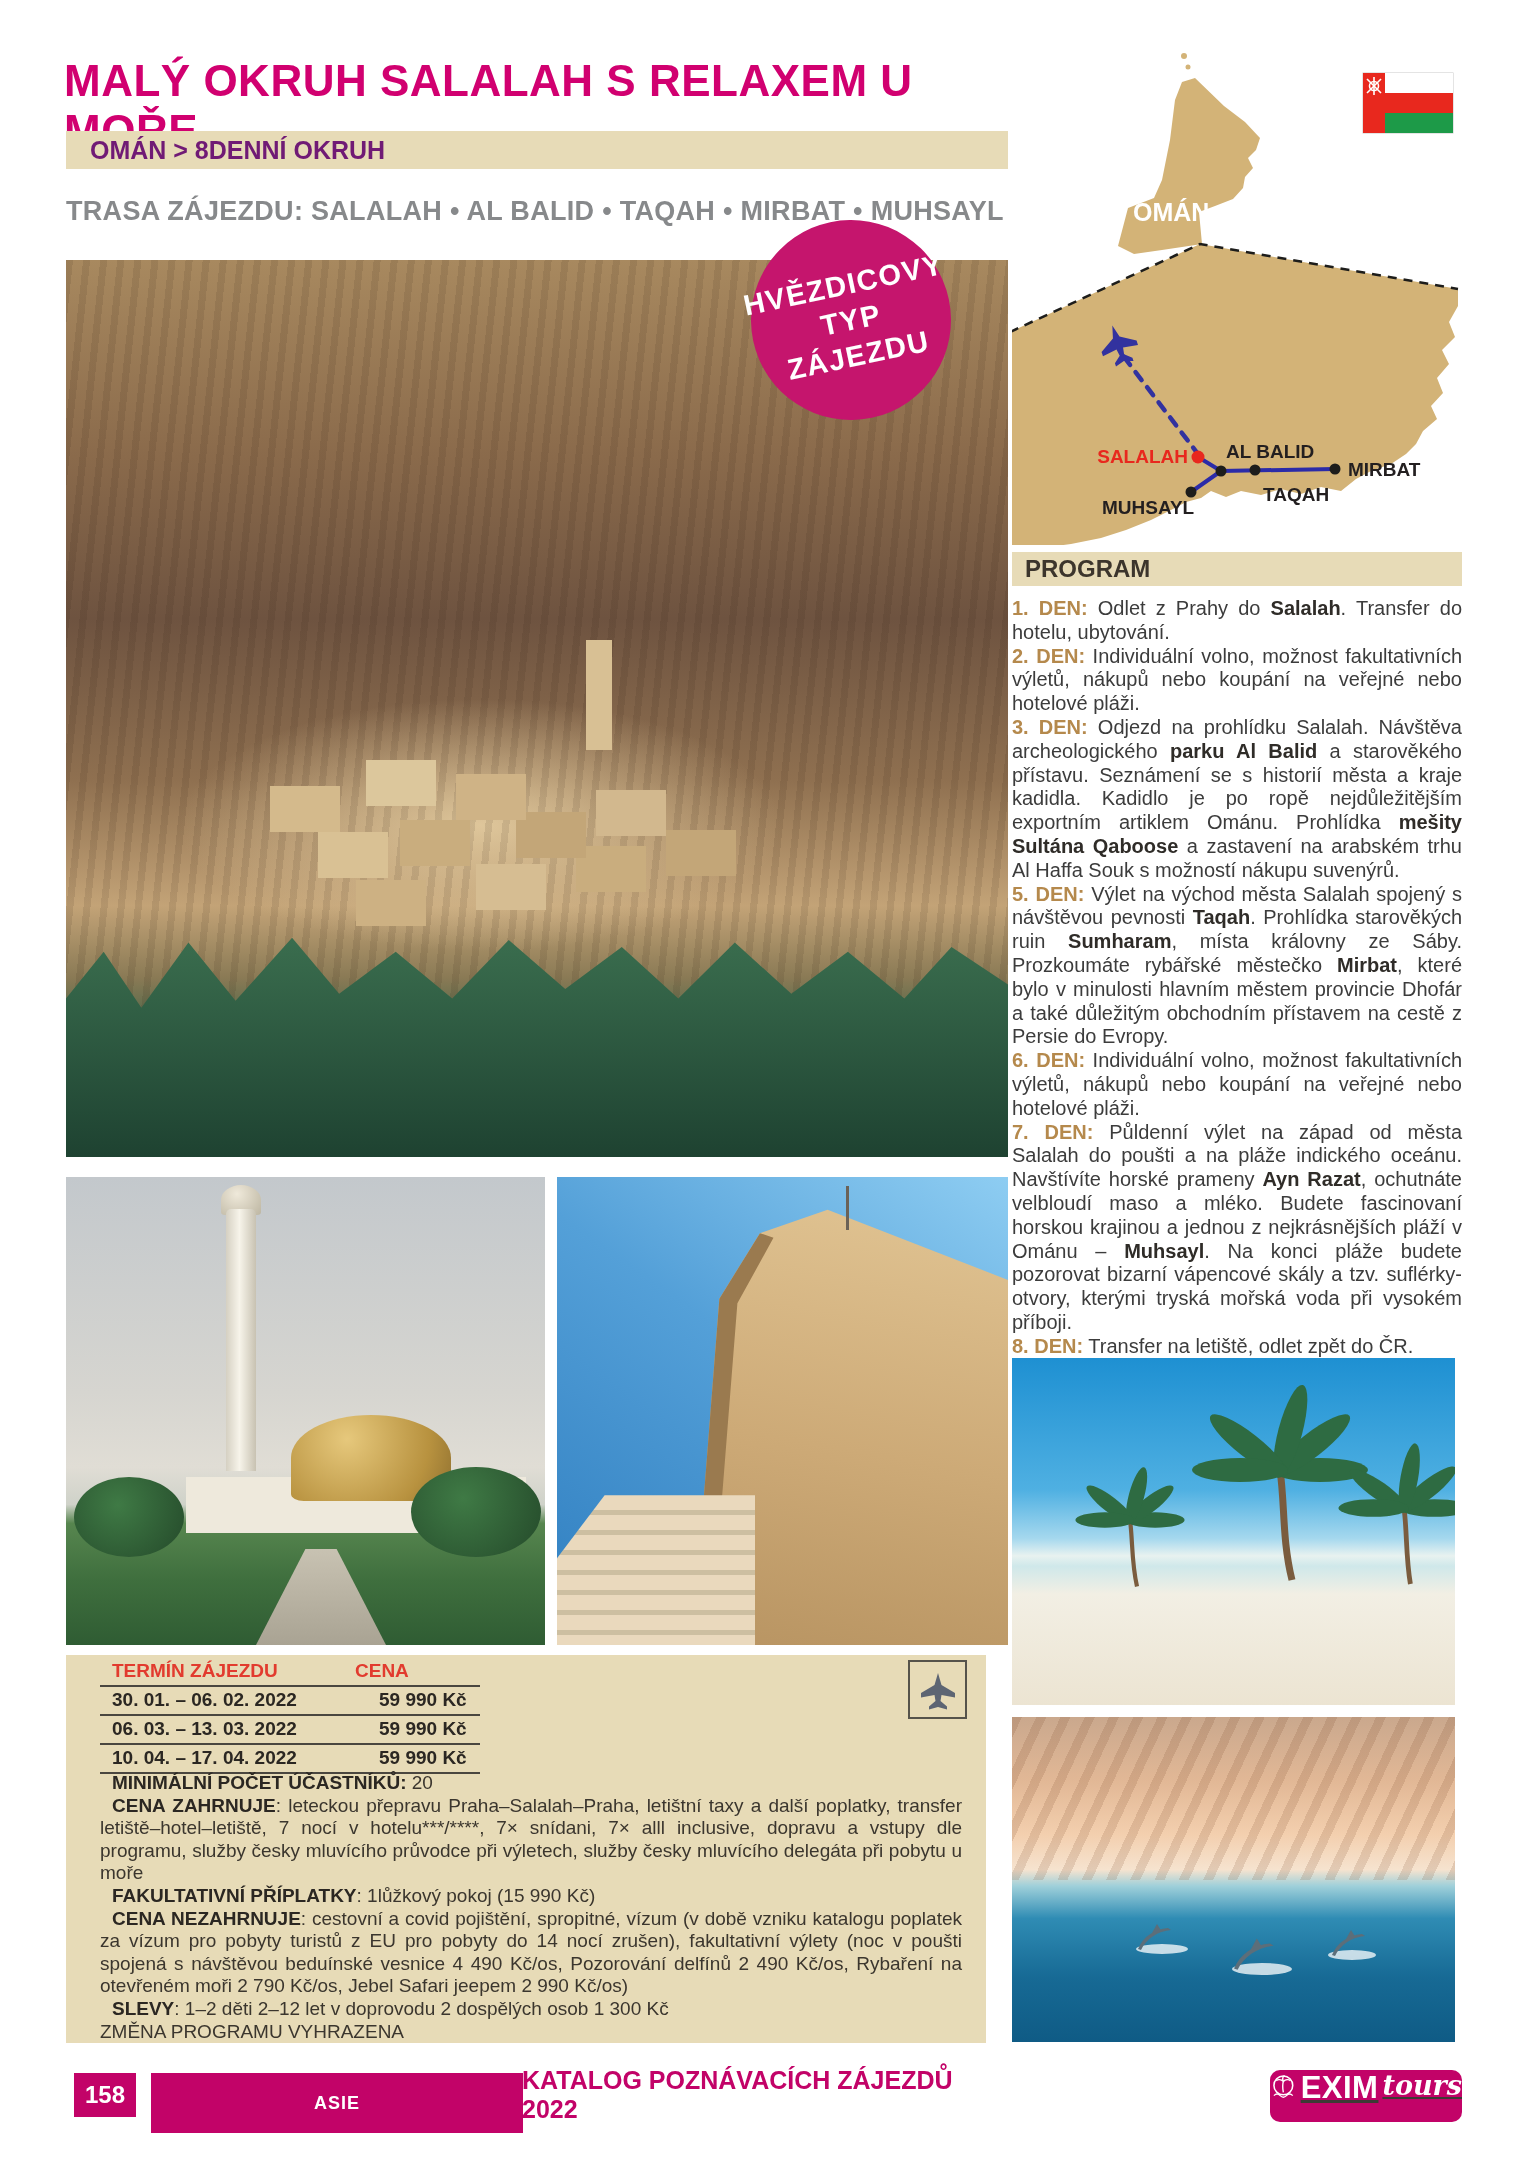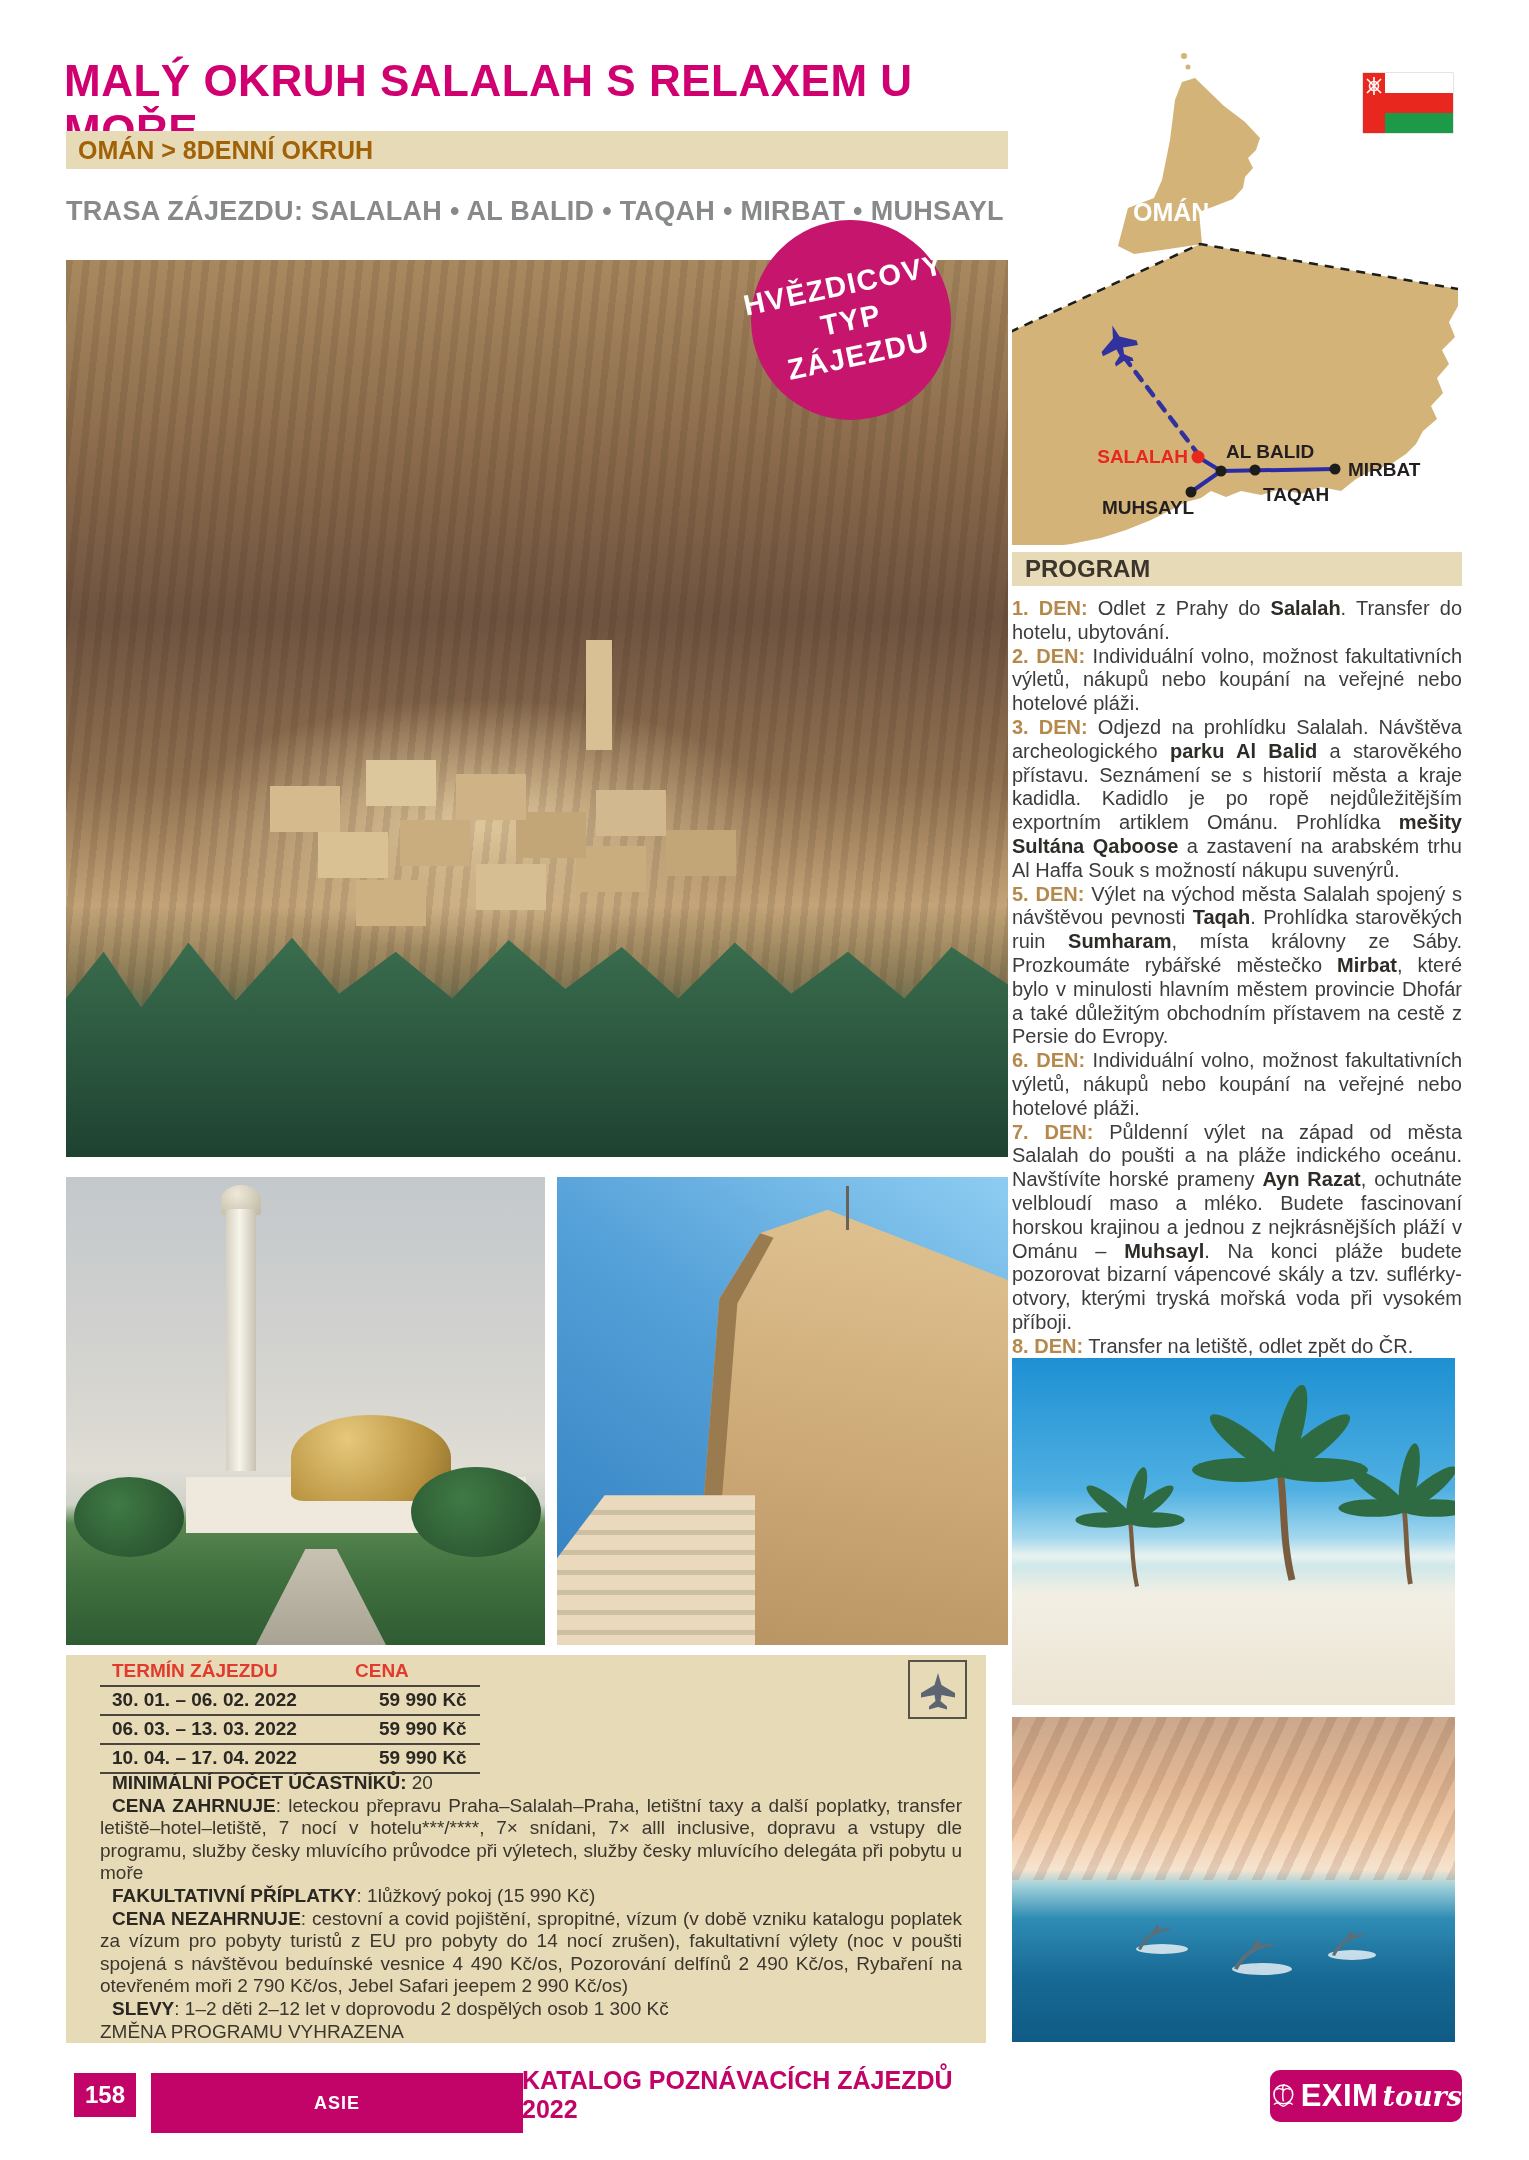--- a/index.html
+++ b/index.html
@@ -3,21 +3,21 @@
 <meta charset="utf-8">
 <style>
   html,body{margin:0;padding:0;background:#ffffff;}
   .page{position:relative;width:1529px;height:2160px;background:#fff;overflow:hidden;
         font-family:"Liberation Sans",sans-serif;color:#3d3a35;}
   .abs{position:absolute;}
 
   
   .title{left:64px;top:56px;width:960px;font-size:44px;font-weight:bold;color:#d10070;letter-spacing:.5px;}
   .subtitle-bar{left:66px;top:131px;width:942px;height:38px;background:#e7dbb7;}
-  .subtitle-bar span{display:block;padding-left:12px;line-height:38px;font-size:25px;font-weight:bold;color:#a16207;}
+  .subtitle-bar span{display:block;padding-left:24px;line-height:38px;font-size:25px;font-weight:bold;color:#701a75;}
   .route-line{left:66px;top:196px;width:942px;font-size:27px;font-weight:bold;color:#87898b;letter-spacing:.3px;}
 
   
   .badge{left:751px;top:220px;width:200px;height:200px;border-radius:50%;background:#c5156d;
          display:flex;flex-direction:column;justify-content:center;align-items:center;
          transform:rotate(-12deg);z-index:5;}
   .badge span{color:#fff;font-weight:bold;font-size:29px;line-height:36px;letter-spacing:1.5px;}
 
   
   .photo{overflow:hidden;}
@@ -93,21 +93,21 @@
   .info-lines p{margin:0;}
   .info-label{font-weight:bold;color:#2b2722;margin-left:12px;}
 
   
   .foot-box{background:#c20368;color:#fff;font-weight:bold;display:flex;align-items:center;justify-content:center;}
   .page-num{left:74px;top:2073px;width:62px;height:44px;font-size:24px;}
   .section-box{left:151px;top:2073px;width:372px;height:60px;font-size:18px;letter-spacing:1px;}
   .catalog-text{left:522px;top:2073px;width:472px;height:44px;display:flex;align-items:center;justify-content:center;
     color:#c20368;font-weight:bold;font-size:25px;}
   .brand-box{left:1270px;top:2070px;width:192px;height:52px;background:#c20368;border-radius:10px;
-    display:flex;align-items:center;justify-content:center;gap:4px;}
+    display:flex;justify-content:center;gap:4px;text-decoration:underline;}
   .brand-bold{color:#fff;font-weight:bold;font-size:31px;letter-spacing:.5px;}
   .brand-script{color:#fff;font-family:"DejaVu Serif",serif;font-style:italic;font-weight:bold;font-size:27px;}
 </style>
 </head>
 <body>
 
 <div class="page">
 
   <div class="abs title">MALÝ OKRUH SALALAH S RELAXEM U MOŘE</div>
   <div class="abs subtitle-bar">

